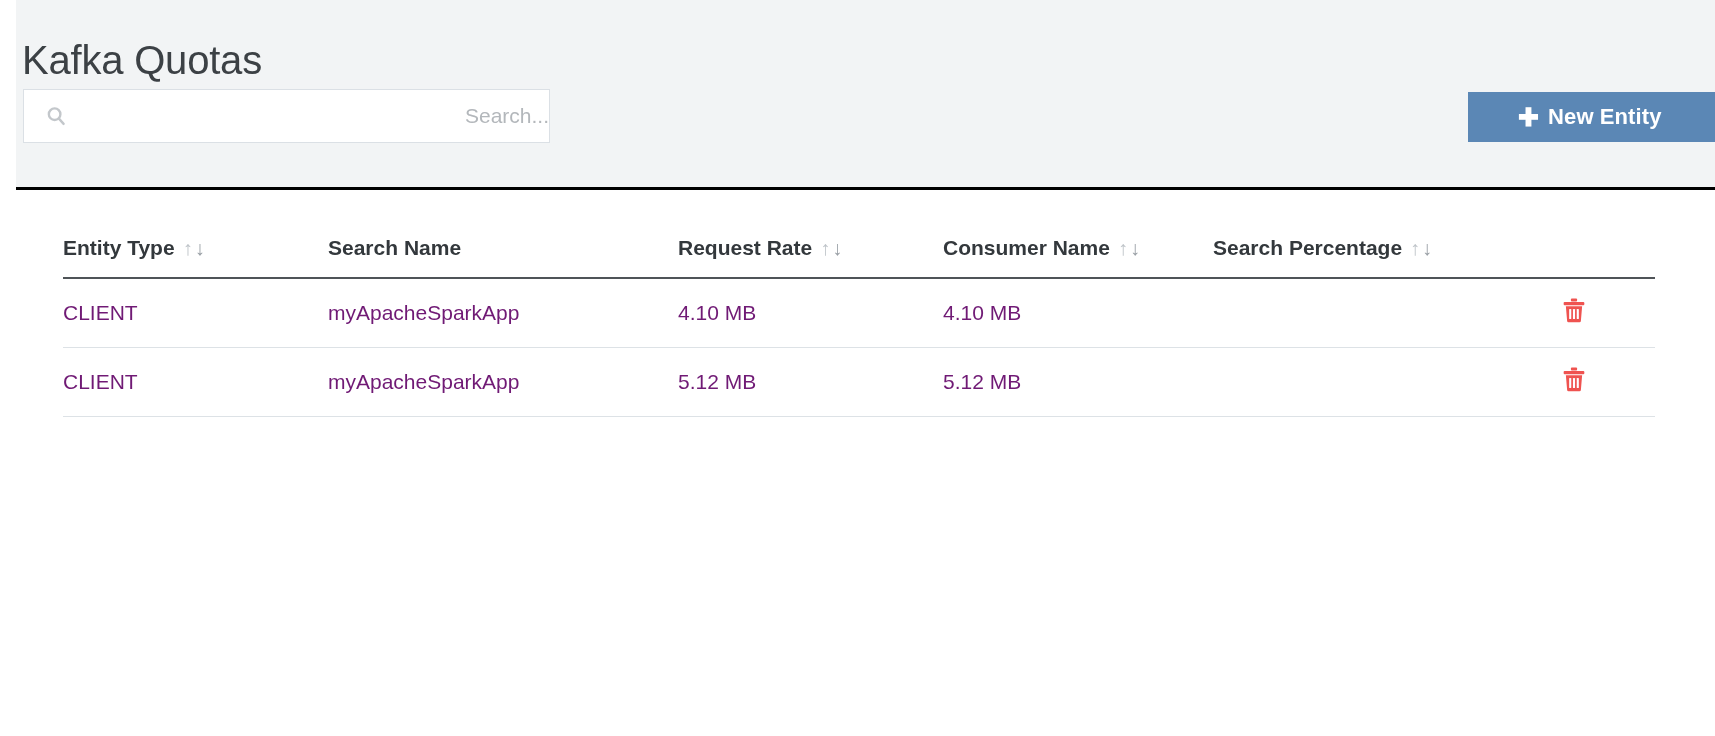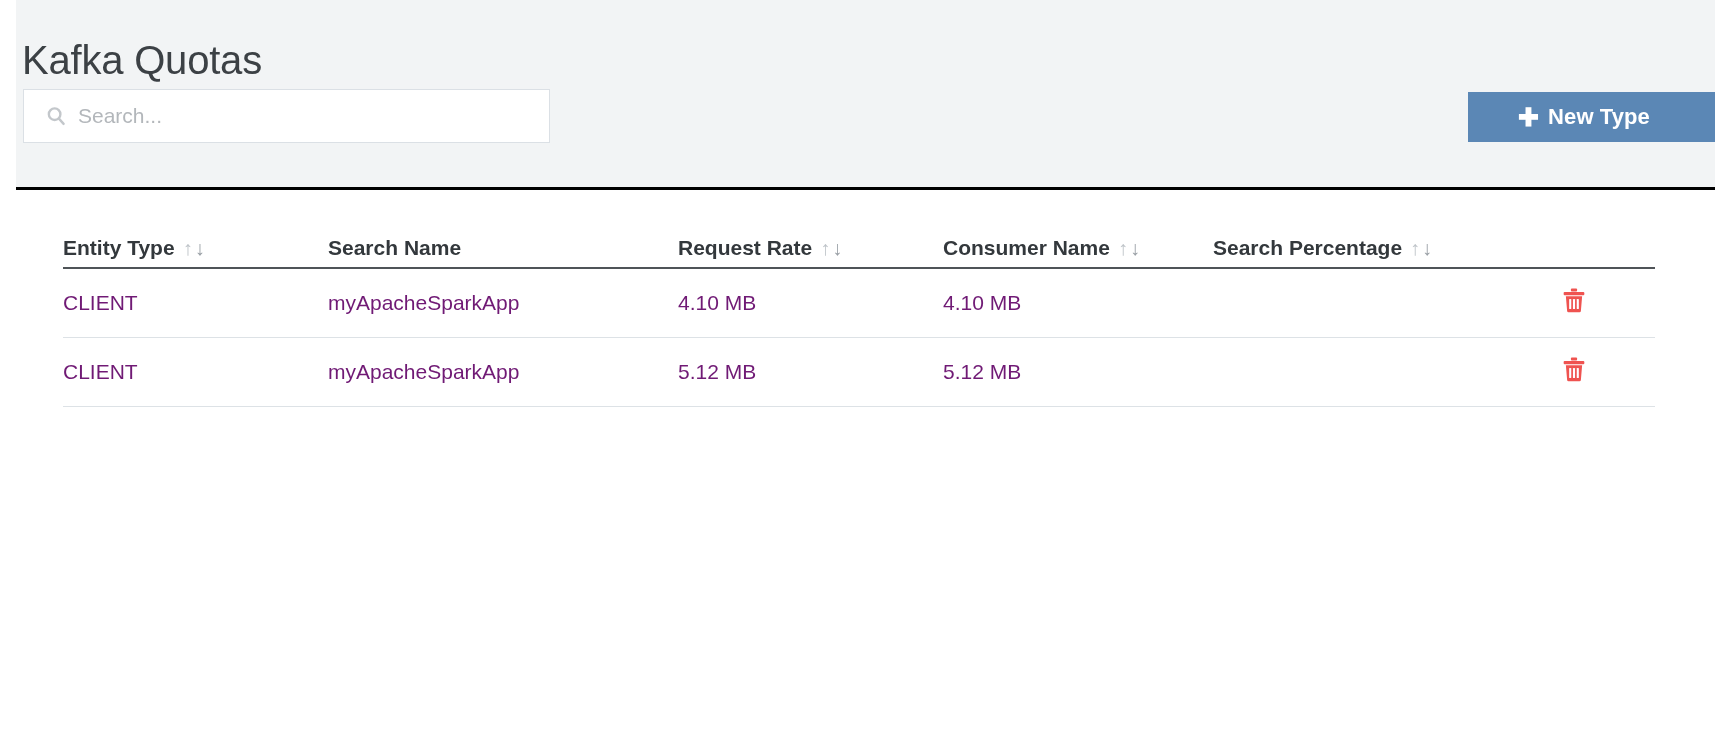--- a/index.html
+++ b/index.html
@@ -60,20 +60,21 @@
   .search-input {
     flex: 1 1 auto;
     border: none;
     outline: none;
     background: transparent;
     font-family: "Liberation Sans", sans-serif;
     font-size: 21px;
     color: #ec4899;
     padding: 0;
     height: 100%;
+    text-align: right;
   }
   .search-input::placeholder { color: #b3b7bb; opacity: 1; }
 
   
   .new-btn {
     position: absolute;
     left: 1452px; top: 92px;
     width: 310px;
     height: 50px;
     background: #5b87b5;
@@ -110,21 +111,21 @@
     left: 63px; top: 45px;
     width: 1592px;
     border-collapse: collapse;
     table-layout: fixed;
   }
   table.quotas th {
     text-align: left;
     font-size: 21px;
     font-weight: 700;
     color: #33383c;
-    padding: 0 0 7px 0;
+    padding: 0 0 17px 0;
     border-bottom: 2px solid #4f5458;
     vertical-align: bottom;
     white-space: nowrap;
   }
   table.quotas td {
     font-size: 21px;
     font-weight: 400;
     color: #701a75;
     padding: 19px 0 19px 0;
     border-bottom: 1px solid #dde2e6;
@@ -173,21 +174,21 @@
     <div class="searchwrap">
       <svg class="search-icon" viewBox="0 0 24 24" fill="none" stroke="currentColor" stroke-width="2.6" stroke-linecap="round">
         <circle cx="10.5" cy="10" r="6.3"></circle>
         <line x1="15.2" y1="14.9" x2="20.3" y2="20.6"></line>
       </svg>
       <input class="search-input" type="text" placeholder="Search..." style="">
     </div>
 
     <button class="new-btn">
       <span class="plus-icon">✚</span>
-      <span>New Type</span>
+      <span>New Entity</span>
     </button>
   </div>
 
   <div class="table-area">
     <table class="quotas">
       <colgroup>
         <col class="col-type">
           <col class="col-name">
           <col class="col-prod">
         <col class="col-cons">

